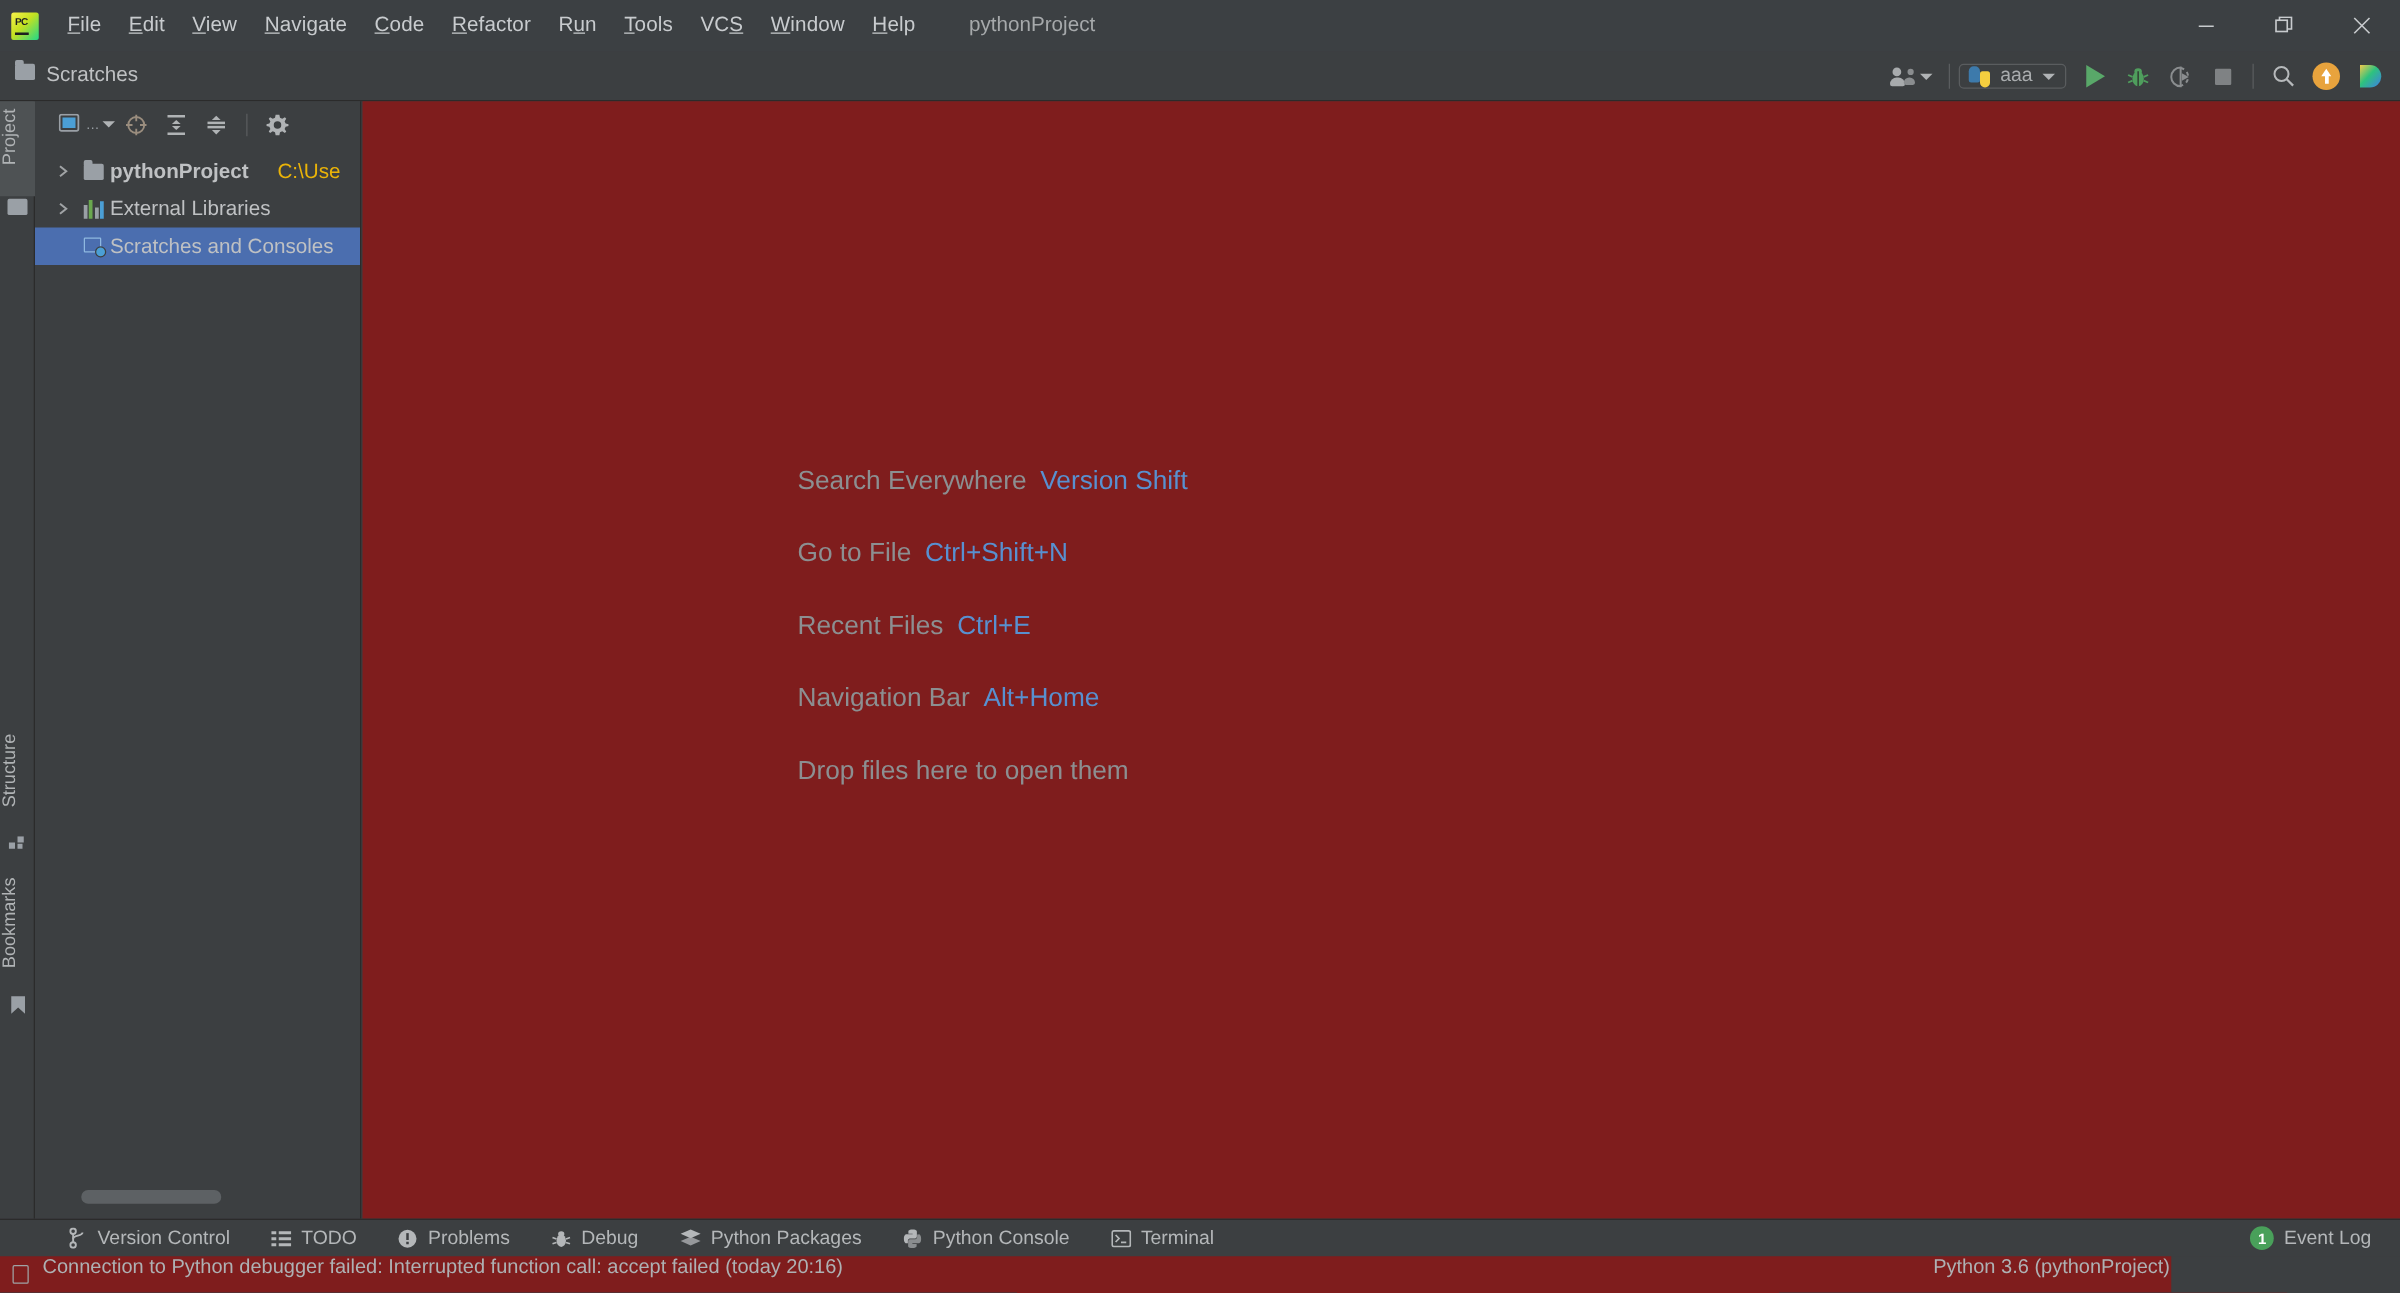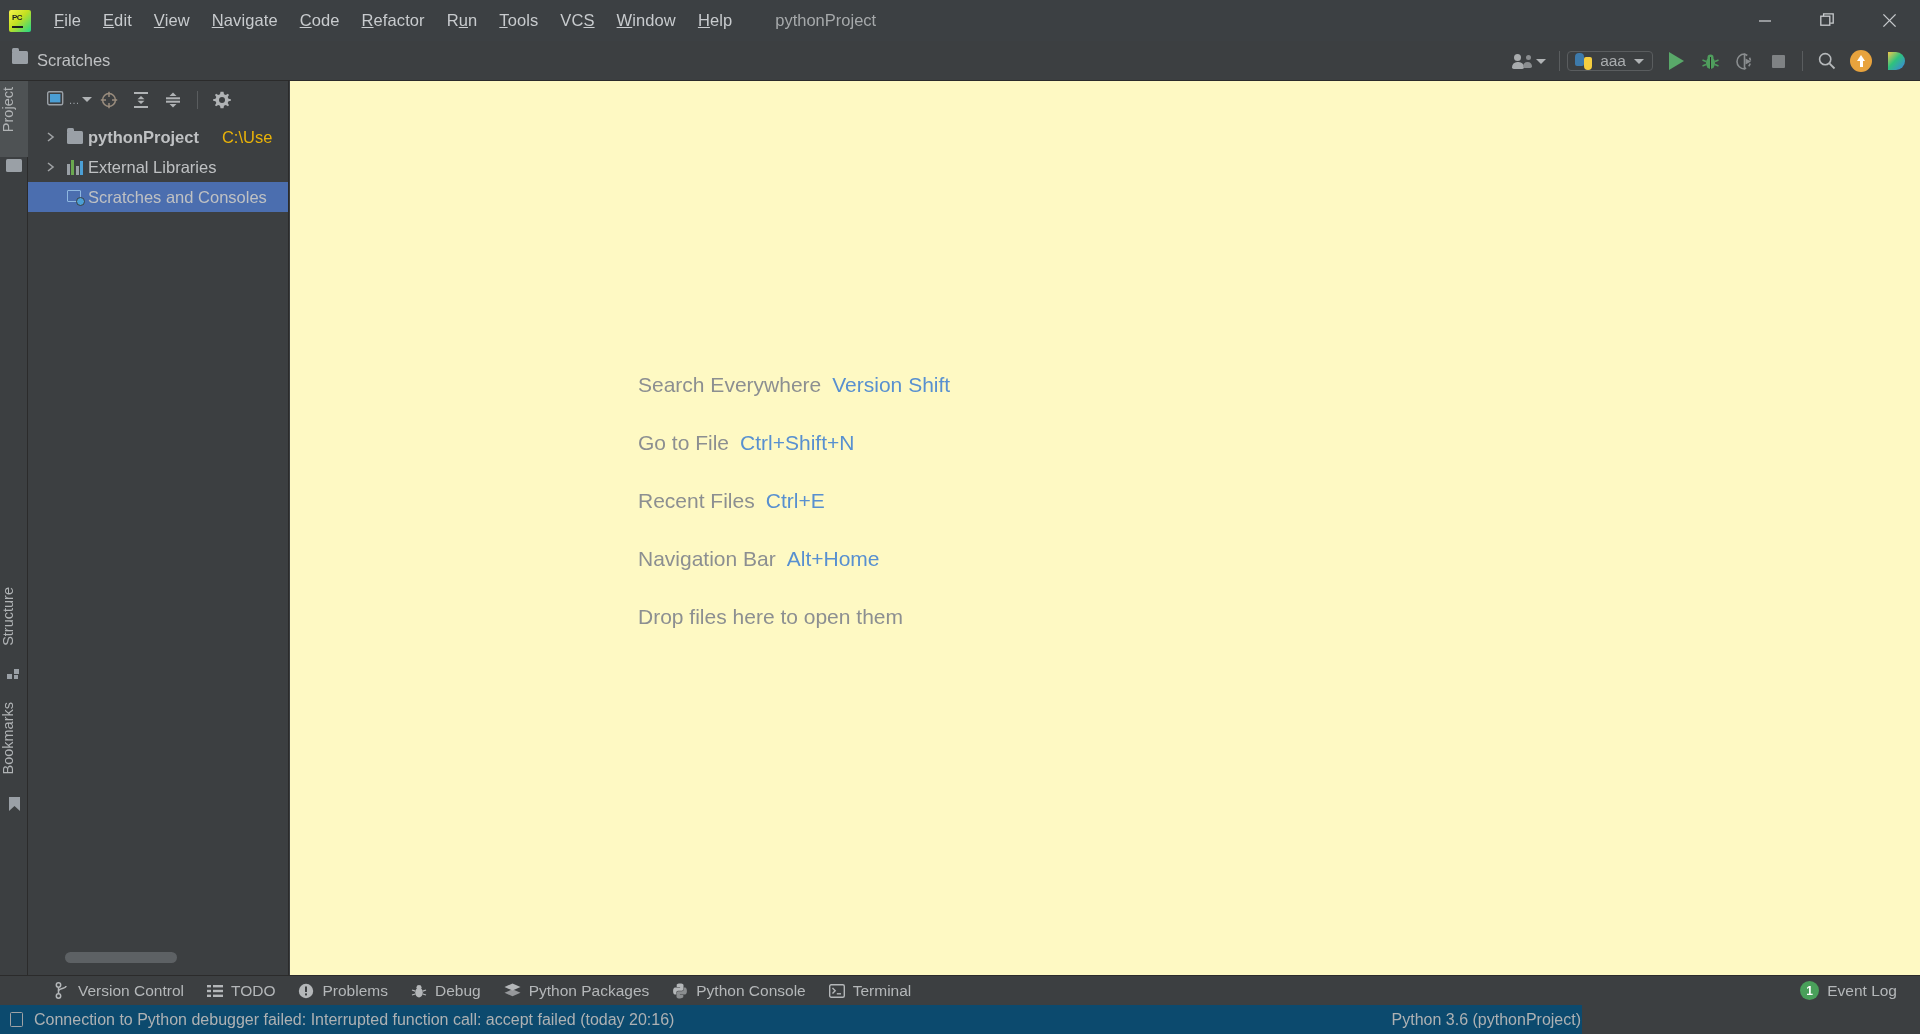--- a/index.html
+++ b/index.html
@@ -167,51 +167,51 @@
     background:#4b9fd5; border:1px solid #3c3f41;
   }
   .hscroll{
     position:absolute; left:37px; bottom:12px; width:112px; height:11px;
     background:#5d6164; border-radius:6px;
   }
 
   
   .editor{
     position:absolute; left:290px; top:81px; right:0; height:894px;
-    background:#fef9c3;
+    background:#7f1d1d;
   }
   .welcome{
     position:absolute; left:348px; top:275px; display:flex; flex-direction:column;
     gap:0px;
   }
   .wrow{ height:58px; display:flex; align-items:center; gap:0px; white-space:nowrap; }
   .wlabel{ font-size:21px; color:#8c8f91; }
   .wkey{ font-size:21px; color:#5890d0; margin-left:11px; }
 
   
   .botbar{
     position:absolute; left:0; bottom:29px; width:1920px; height:30px;
     background:#3c3f41; display:flex; align-items:center;
     border-top:1px solid #2b2b2b;
   }
   .botbtn{
     display:flex; align-items:center; gap:8px; height:26px; padding:0 11px;
     font-size:15.5px; color:#b4b7b9; cursor:default; border-radius:3px;
   }
-  .bot-left{ display:flex; align-items:flex-start; margin-left:44px; gap:1px;}
+  .bot-left{ display:flex; align-items:flex-start; margin-left:44px; gap:11px;}
   .bot-right{ position:absolute; right:12px; display:flex; align-items:center;}
   .badge1{
     width:19px;height:19px;border-radius:50%;background:#49a05a;color:#fff;
     font-size:12px; display:flex;align-items:center;justify-content:center;font-weight:bold;
   }
 
   
   .statusbar{
-    position:absolute; left:0; bottom:0; width:1582px; height:29px;
-    background:#0c4a6e; display:flex; align-items:center;
+    position:absolute; left:0; bottom:0; width:1737px; height:29px;
+    background:#7f1d1d; display:flex; align-items:flex-start;
   }
   .status-msg{
     font-size:16px; color:#aeb1b3; margin-left:34px; white-space:nowrap;
   }
   .status-ico{
     position:absolute; left:10px; top:7px; width:13px; height:15px;
     border:1.5px solid #a0a3a5; border-radius:1.5px;
   }
   .status-right{
     position:absolute; right:1px; font-size:16px; color:#aeb1b3; white-space:nowrap;

